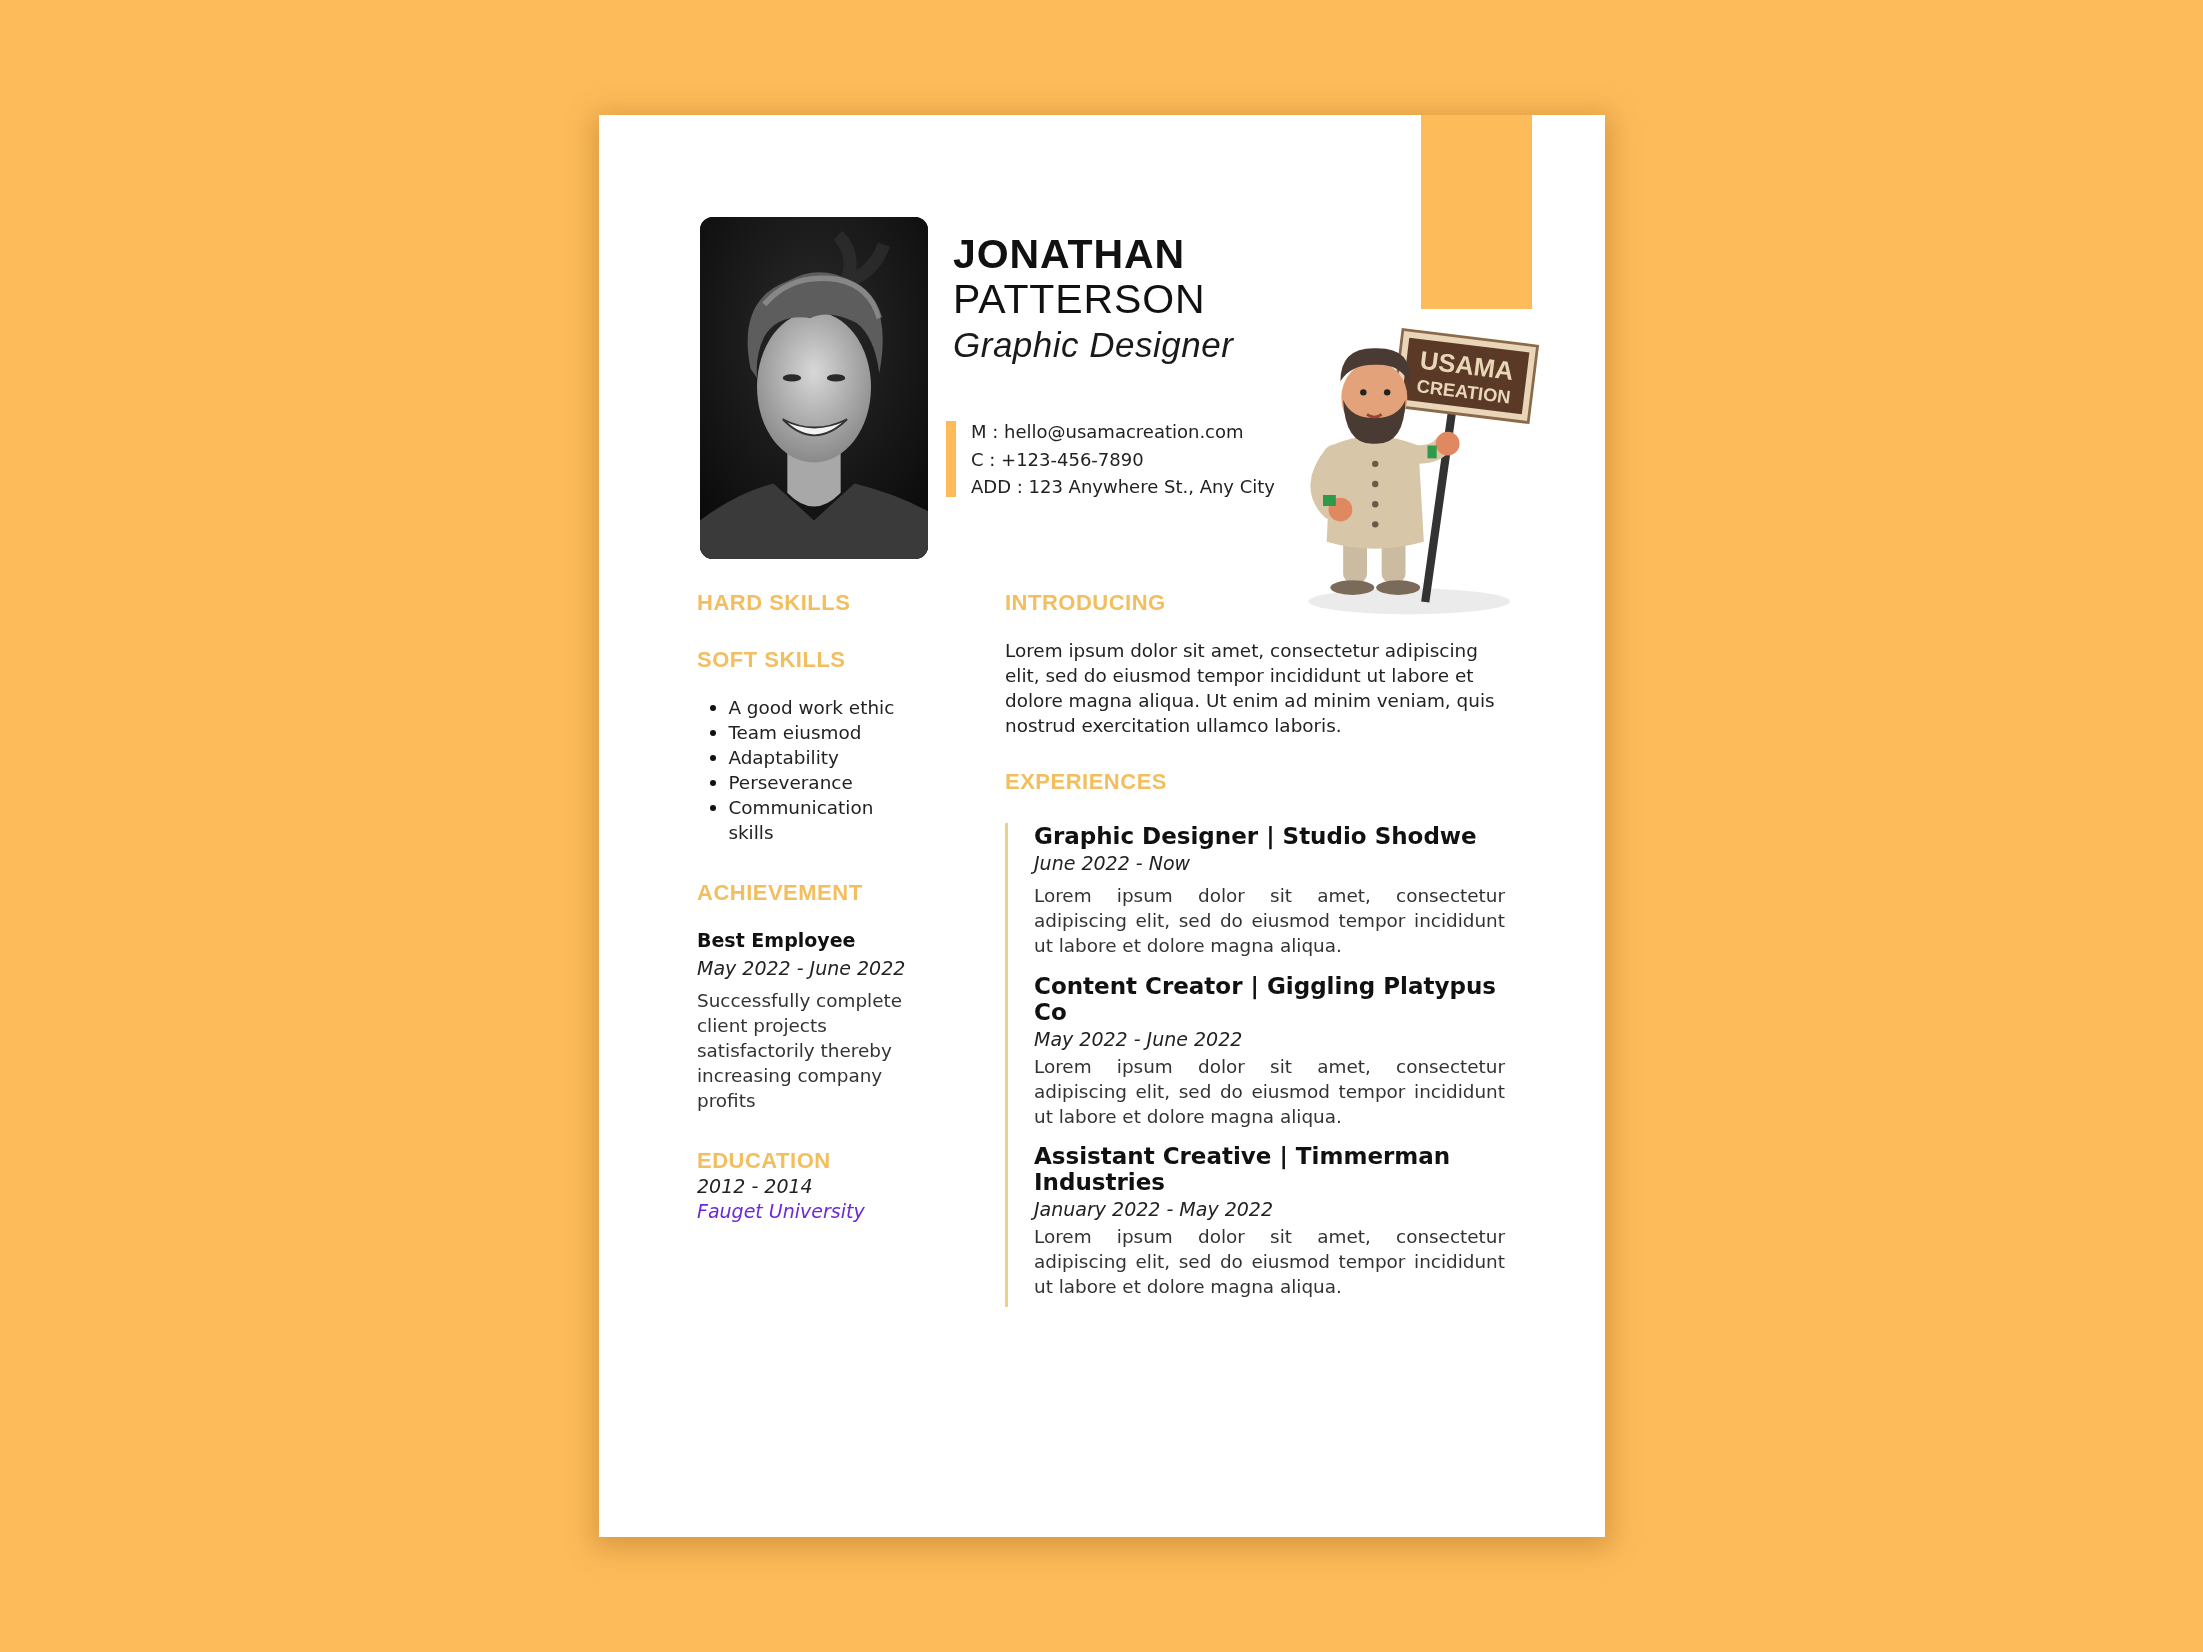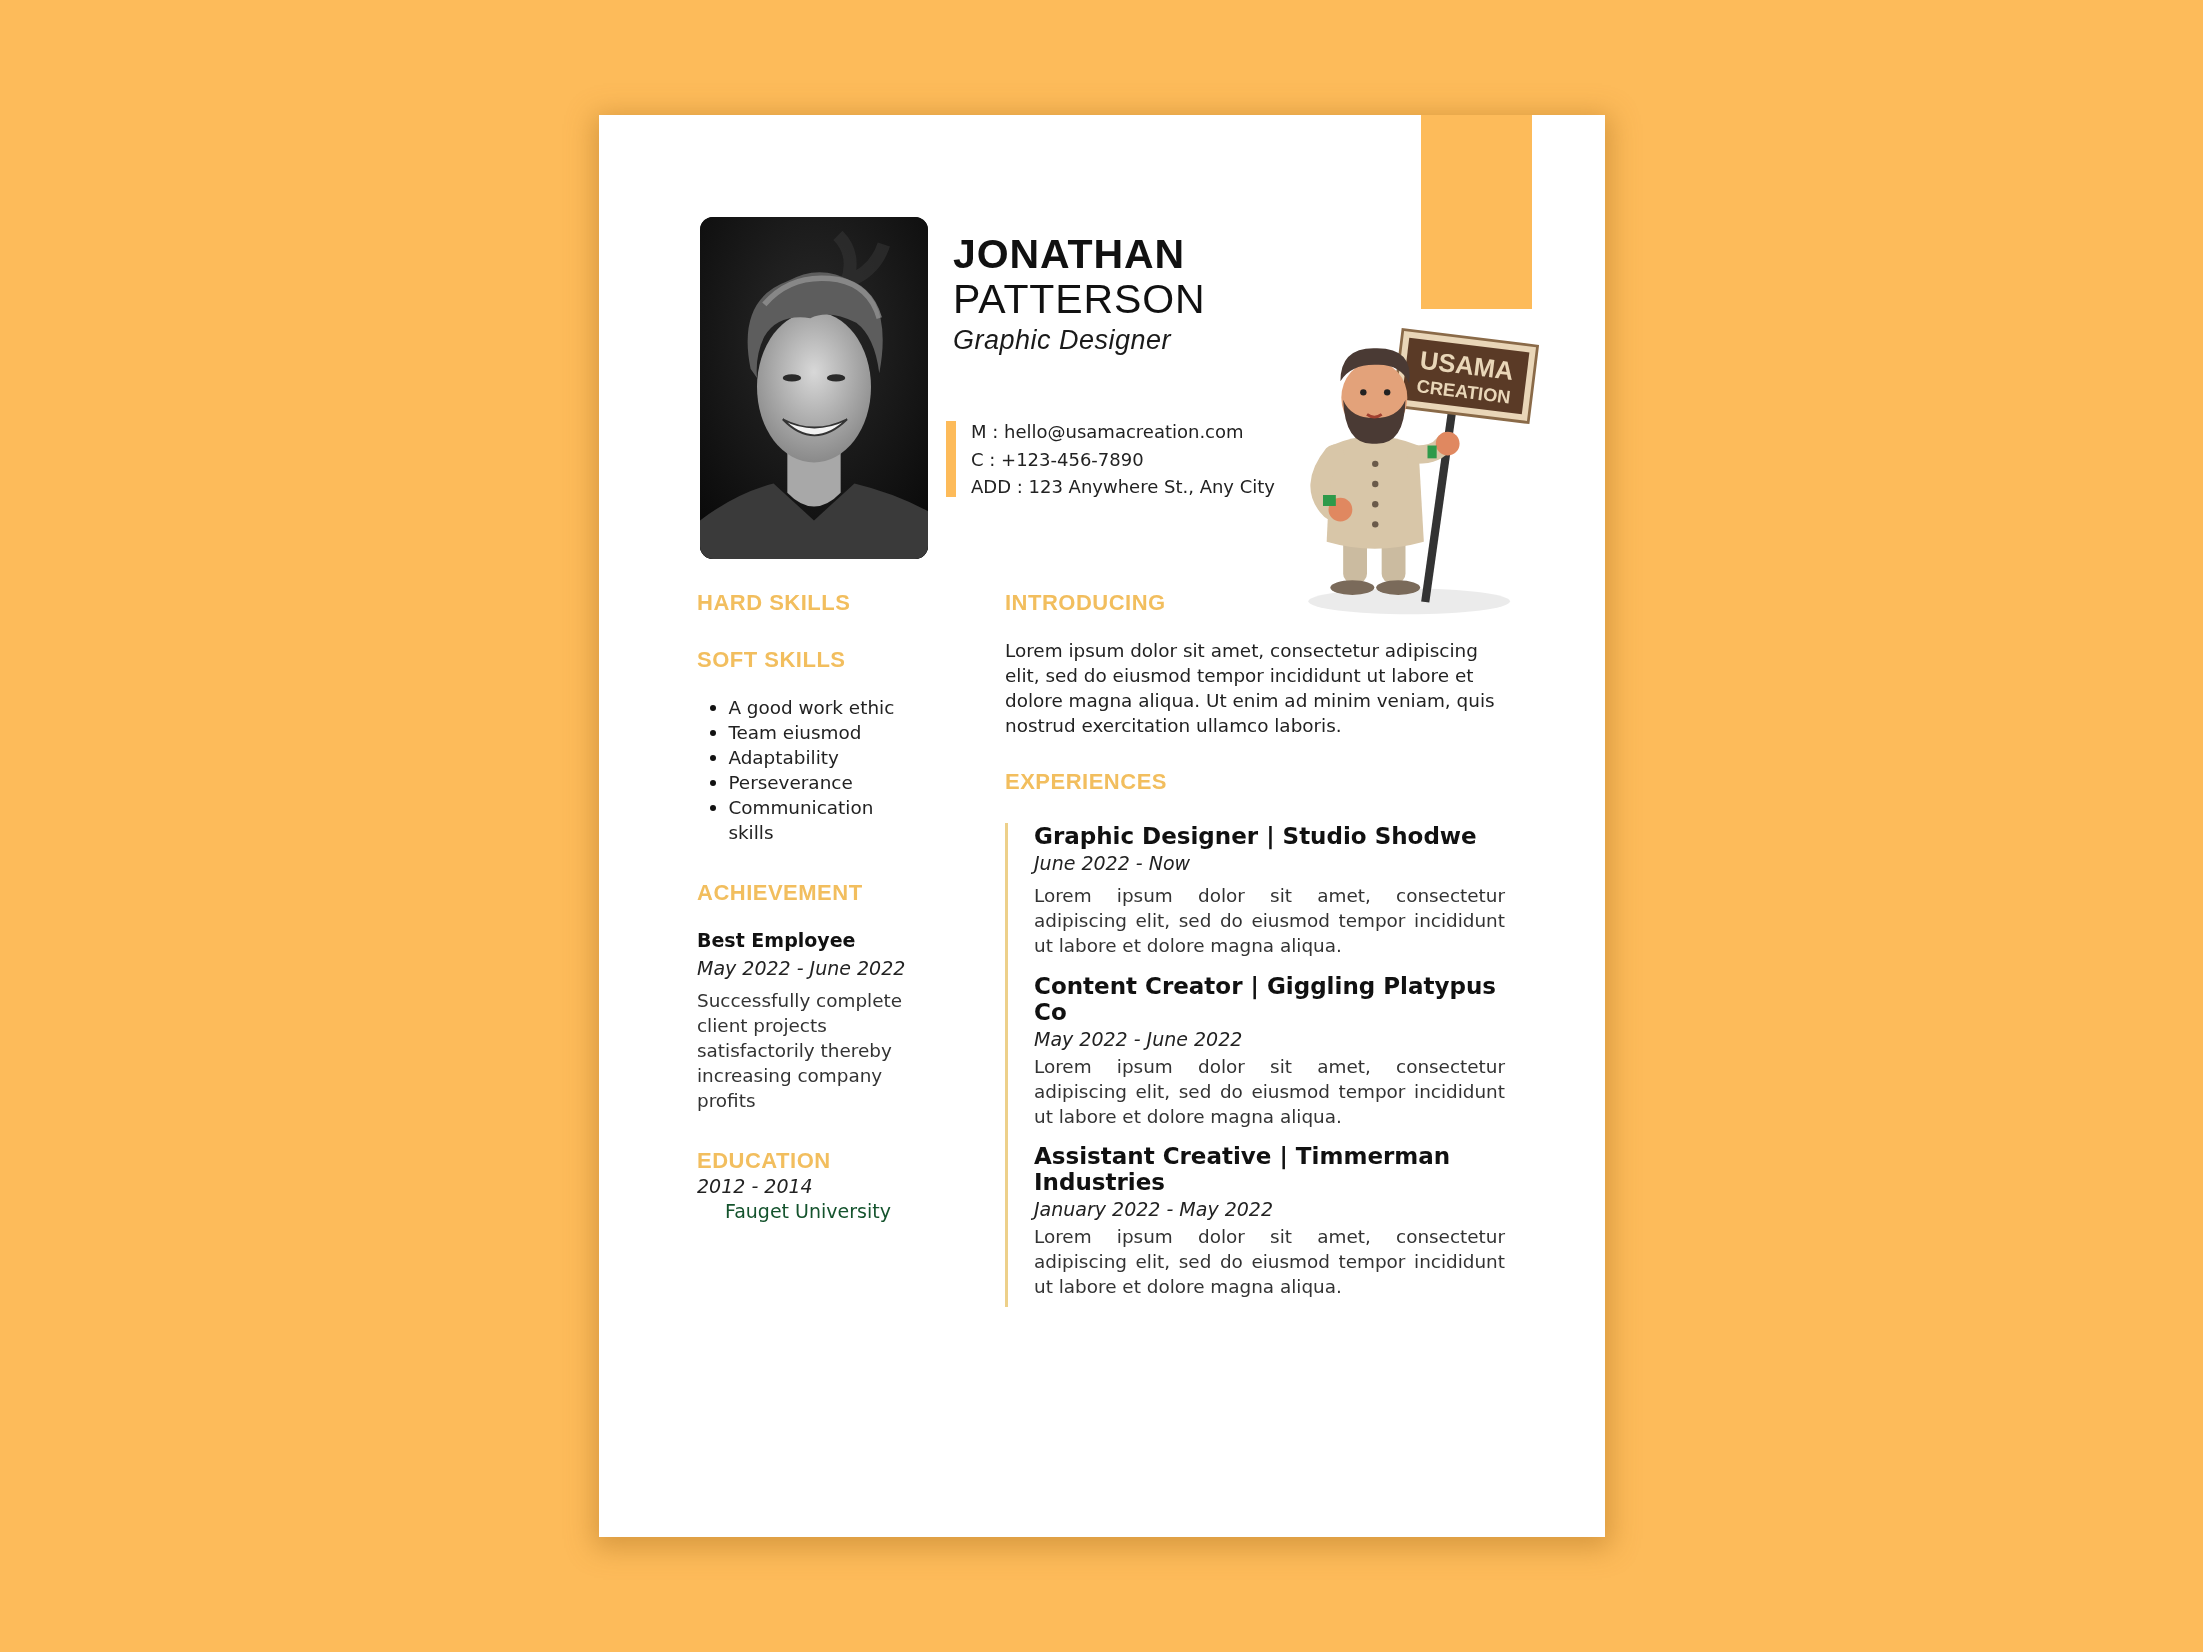--- a/index.html
+++ b/index.html
@@ -41,21 +41,21 @@
   }
   .name-last {
     position: absolute; left: 354px; top: 161px;
     font-family: "Liberation Sans", sans-serif;
     font-weight: 400; font-size: 41px; letter-spacing: 0.9px;
     color: #111;
   }
   .role {
     position: absolute; left: 354px; top: 210px;
     font-family: "Liberation Sans", sans-serif;
-    font-style: italic; font-size: 27px; letter-spacing: 0.5px;
+    font-style: italic; font-size: 35px; letter-spacing: 0.5px;
     color: #1a1a1a;
   }
   .contact-bar {
     position: absolute; left: 347px; top: 306px;
     width: 10px; height: 76px;
     background: #FDBB5A;
   }
   .contact {
     position: absolute; left: 372px; top: 303px;
     font-size: 18px; line-height: 27.5px;
@@ -86,21 +86,21 @@
   }
   .sec-gap-1 { margin-top: 31px; }
   .sec-gap-2 { margin-top: 35px; }
   .sec-gap-3 { margin-top: 35px; }
 
   .ach-title { margin-top: 23px; font-weight: 700; font-size: 19px; color: #111; }
   .ach-date { margin-top: 5.5px; font-style: italic; font-size: 19px; color: #222; }
   .ach-desc { margin-top: 9.2px; font-size: 18.4px; line-height: 25px; color: #333; width: 230px; }
   .edu-title { margin-top: 20px; font-weight: 700; font-size: 19px; line-height: 28.5px; color: #111; }
   .edu-date { margin-top: 0px; font-style: italic; font-size: 19px; line-height: 25px; color: #222; }
-  .edu-school { font-size: 19px; line-height: 24px; color: #14532d; margin-left: 28px; }
+  .edu-school { font-style: italic; font-size: 19px; line-height: 24px; color: #6d28d9; }
 
   .intro-text {
     margin-top: 22px; font-size: 18.4px; line-height: 25px; color: #222;
   }
   .exp-wrap {
     margin-top: 27.5px;
     border-left: 3.7px solid #EDD08A;
     padding-left: 26px;
     padding-top: 0px;
     padding-bottom: 3.7px;

